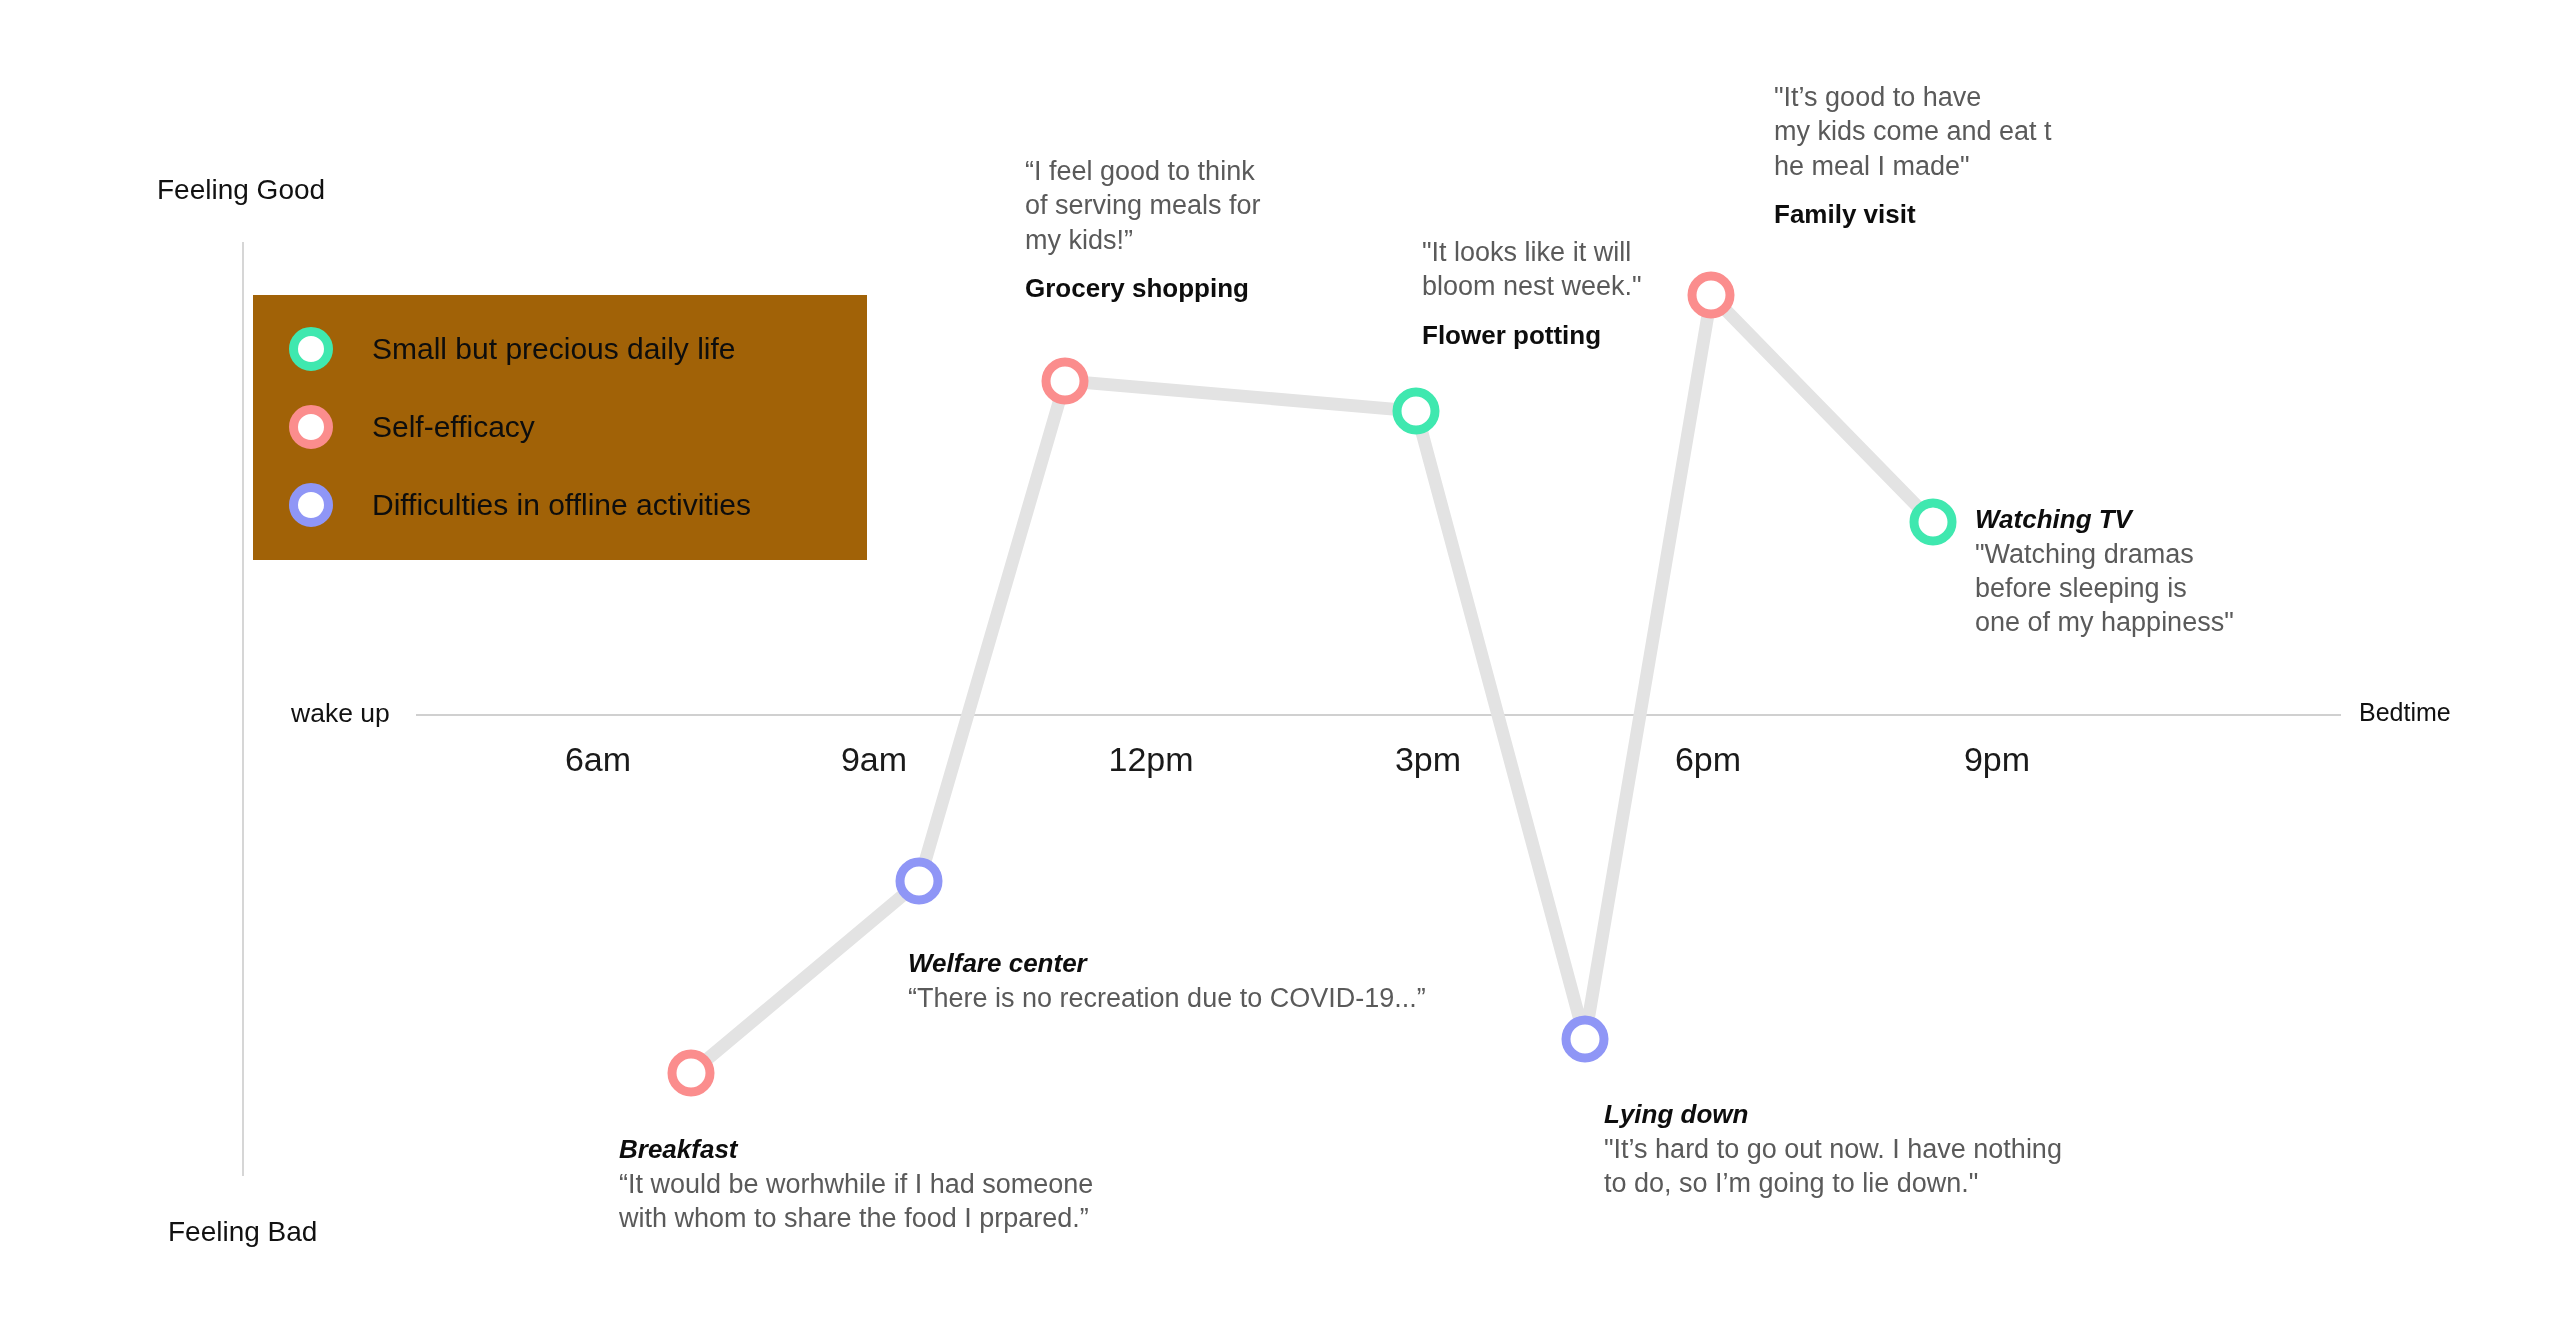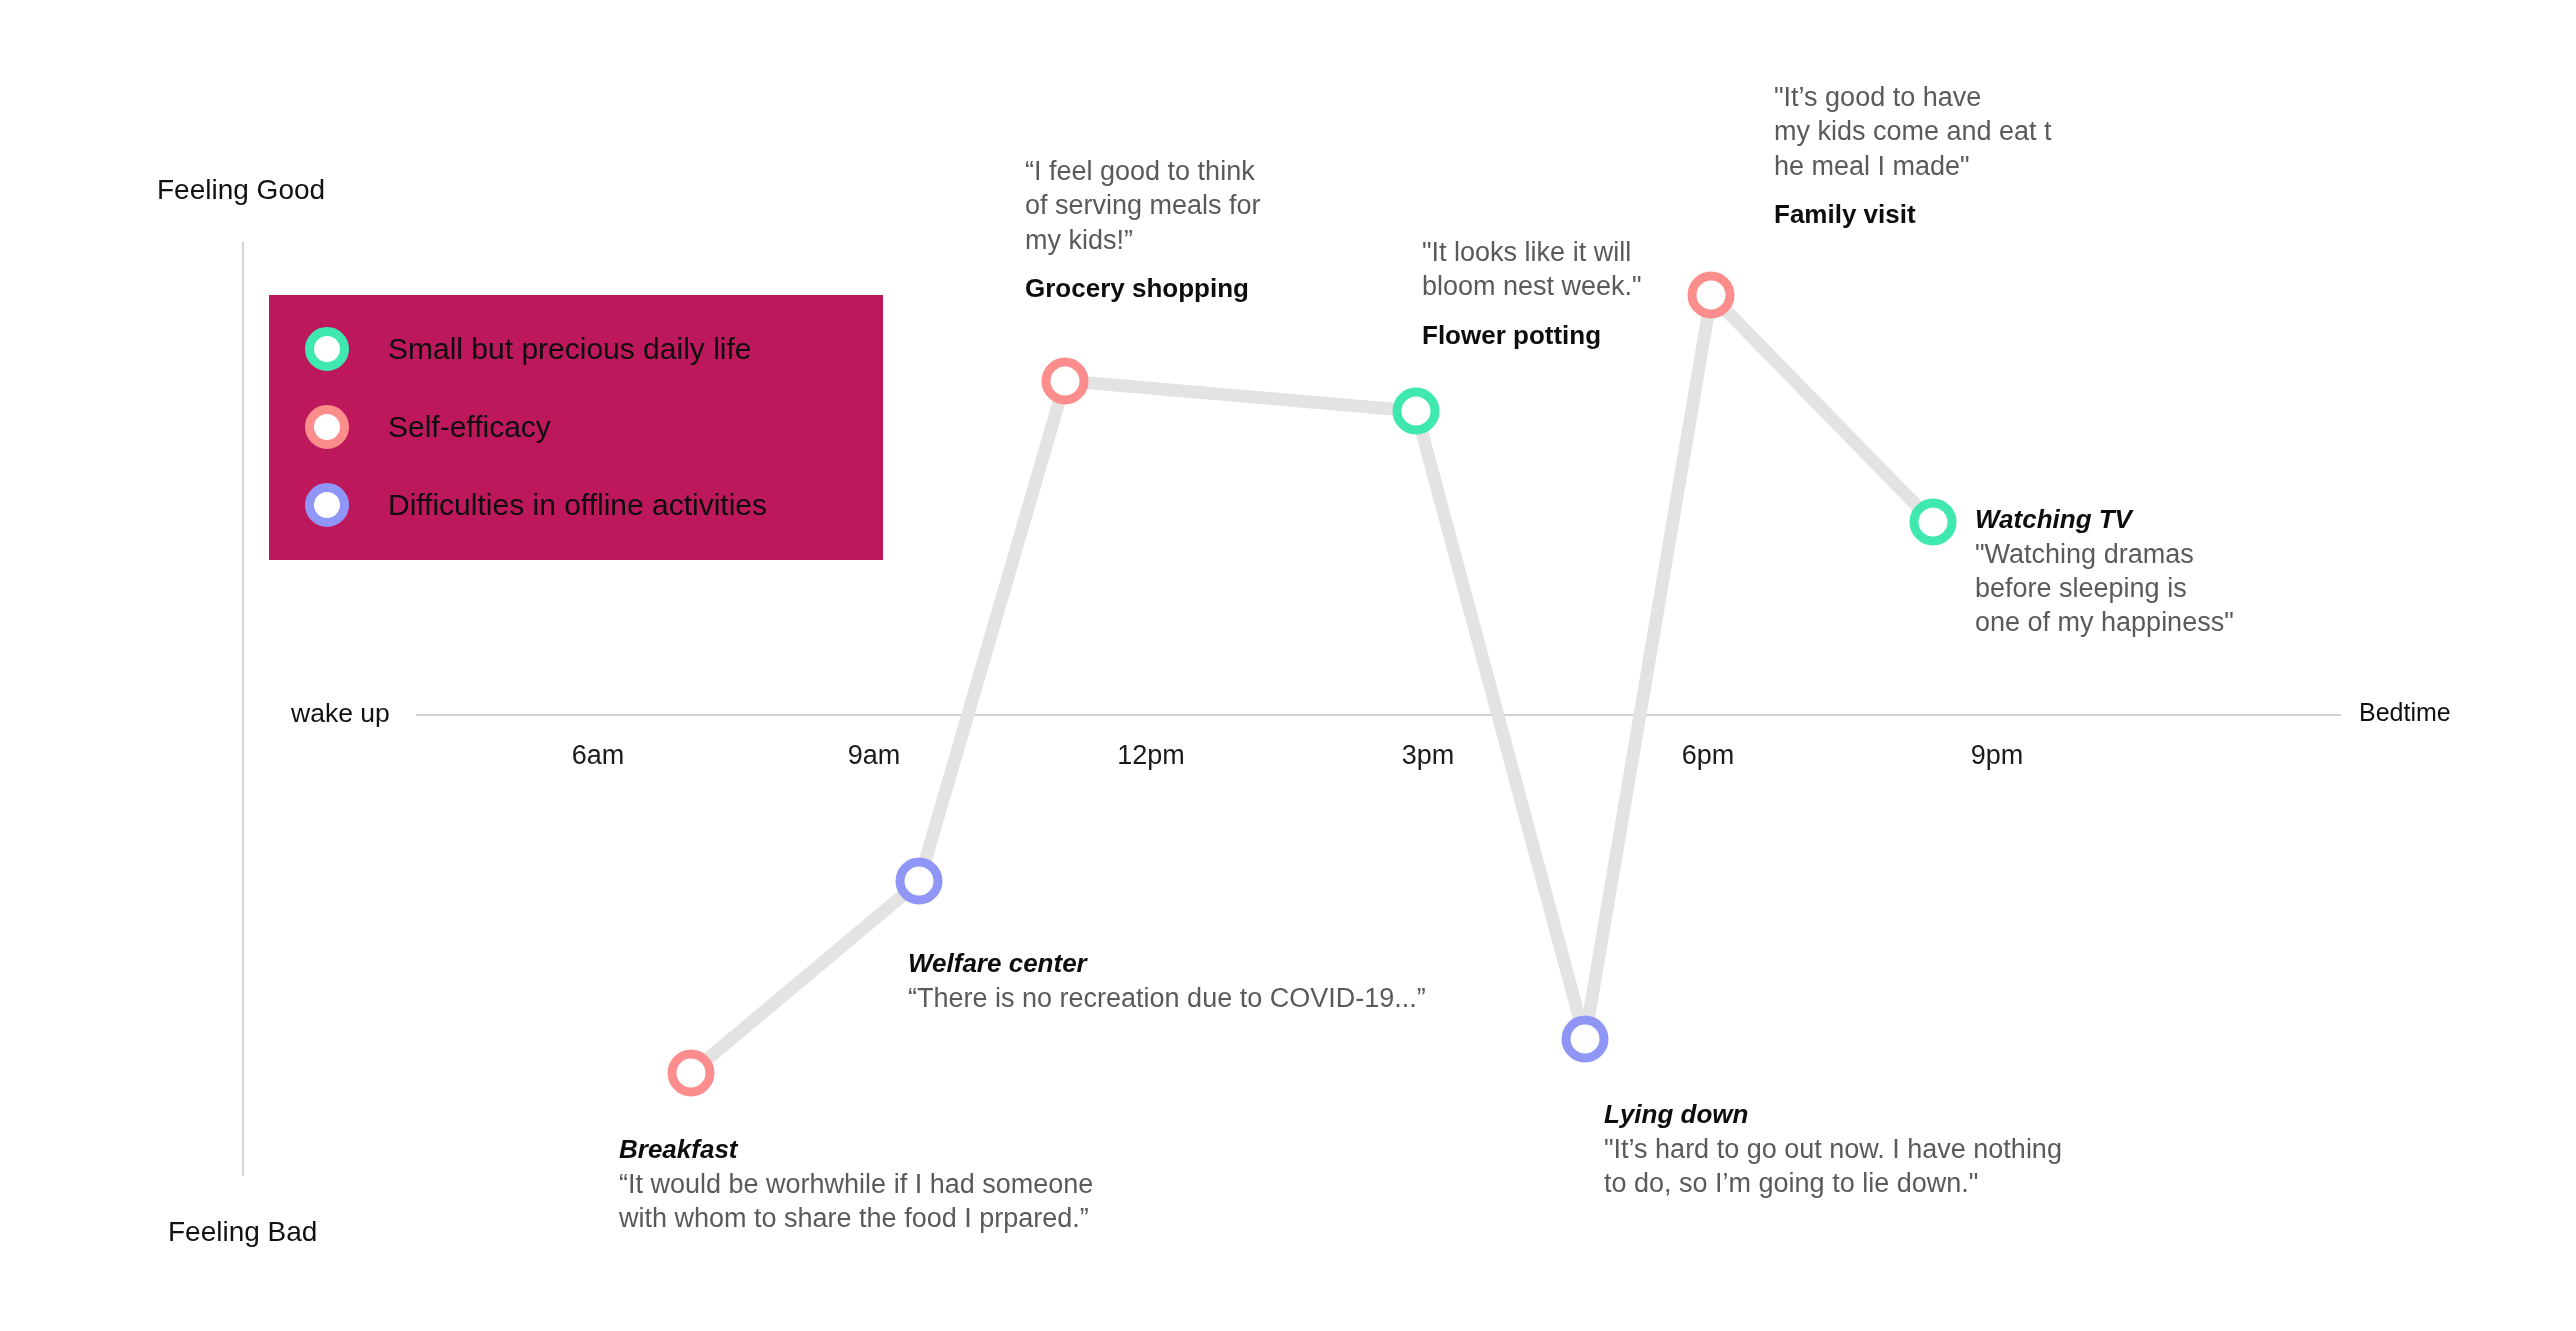--- a/index.html
+++ b/index.html
@@ -10,43 +10,43 @@
   
   .y-axis{position:absolute;left:242px;top:242px;width:2.3px;height:934px;background:#d6d6d6;}
   .x-axis{position:absolute;left:416px;top:714px;width:1925px;height:2.3px;background:#d0d0d0;}
 
   .axis-cap{position:absolute;font-size:28px;color:#111;white-space:nowrap;}
   #lbl-feeling-good{left:157px;top:174px;}
   #lbl-feeling-bad{left:168px;top:1216px;}
   #lbl-wake-up{left:291px;top:698px;font-size:26.5px;}
   #lbl-bedtime{left:2359px;top:698px;font-size:25px;}
 
-  .tick-label{position:absolute;top:740px;font-size:27px;color:#1a1a1a;
+  .tick-label{position:absolute;top:740px;font-size:34px;color:#1a1a1a;
               transform:translateX(-50%);white-space:nowrap;}
 
   
   .line-layer{position:absolute;left:0;top:0;width:2576px;height:1332px;}
 
   
   .marker{position:absolute;width:47px;height:47px;border-radius:50%;
           box-sizing:border-box;border-width:9.8px;border-style:solid;
           background:#ffffff;transform:translate(-50%,-50%);}
   .m-green{border-color:#3FE8AF;}
   .m-red{border-color:#FB8D8D;}
   .m-blue{border-color:#8F96F6;}
 
   
   .ann{position:absolute;}
   .ann .quote{font-size:27px;line-height:1.27;color:#5a5a5a;white-space:pre-line;}
   .ann .title{font-size:26px;font-weight:bold;color:#0d0d0d;white-space:nowrap;margin-top:16px;}
   .ann.below .title{margin-bottom:1.5px;font-style:italic;}
 
   
-  .legend{position:absolute;left:269px;top:295px;width:614px;height:265px;
-          background:#be185d;}
+  .legend{position:absolute;left:253px;top:295px;width:614px;height:265px;
+          background:#a16207;}
   .legend-row{position:absolute;left:36px;display:flex;align-items:center;}
   .legend-row .lg-dot{width:44px;height:44px;border-radius:50%;box-sizing:border-box;
                       border-width:9px;border-style:solid;background:#ffffff;flex:none;}
   .legend-row .lg-text{margin-left:39px;font-size:30px;color:#0d0d0d;white-space:nowrap;}
 </style>
 </head>
 <body>
 
 <div class="stage">
 

